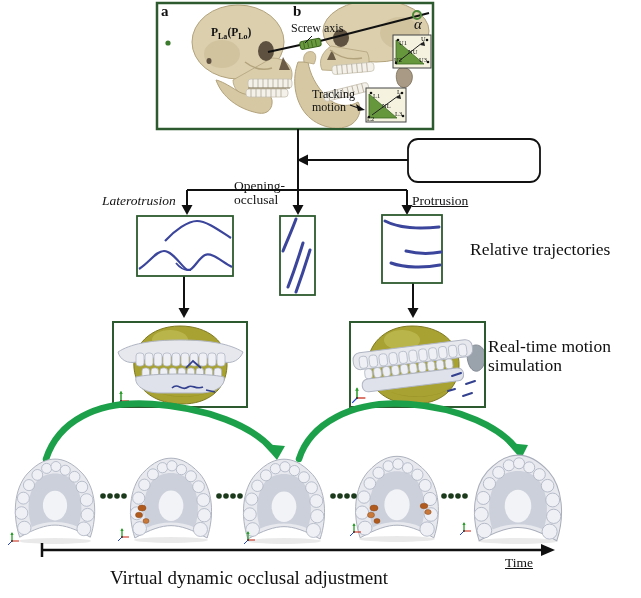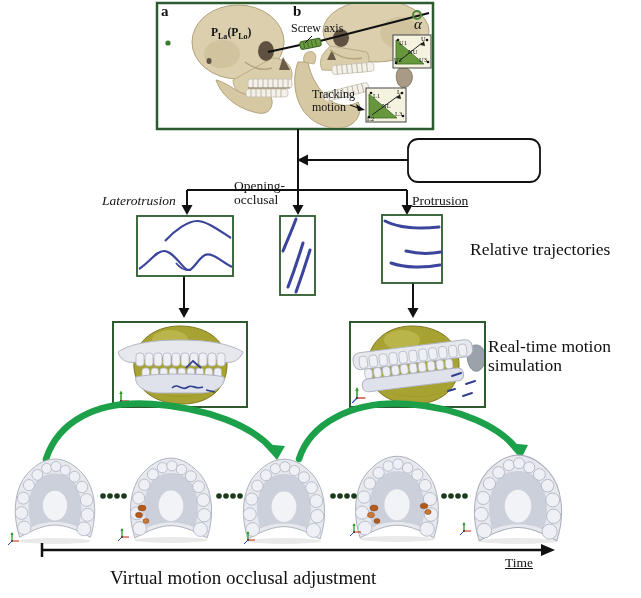--- a/index.html
+++ b/index.html
@@ -366,15 +366,15 @@
 <div class="lbl branch" style="left:412px;top:194px;text-decoration:underline;">Protrusion</div>
 
 <div class="lbl big-ann" style="left:470px;top:240px;">Relative trajectories</div>
 
 <div class="lbl big-ann center" style="left:488px;top:337px;width:156px;">
   <div>Real-time motion</div>
   <div>simulation</div>
 </div>
 
 <div class="lbl time-lbl" style="left:505px;top:556px;">Time</div>
-<div class="lbl caption center" style="left:110px;top:568px;width:402px;">Virtual motion occlusal adjustment</div>
+<div class="lbl caption center" style="left:110px;top:568px;width:402px;">Virtual dynamic occlusal adjustment</div>
 
 </div>
 
 </body></html>

